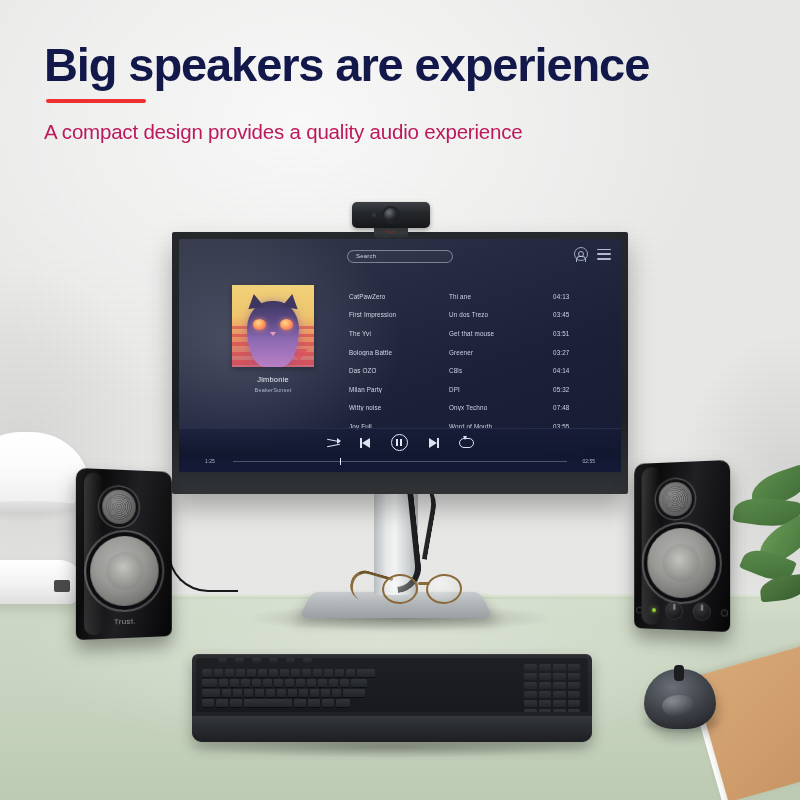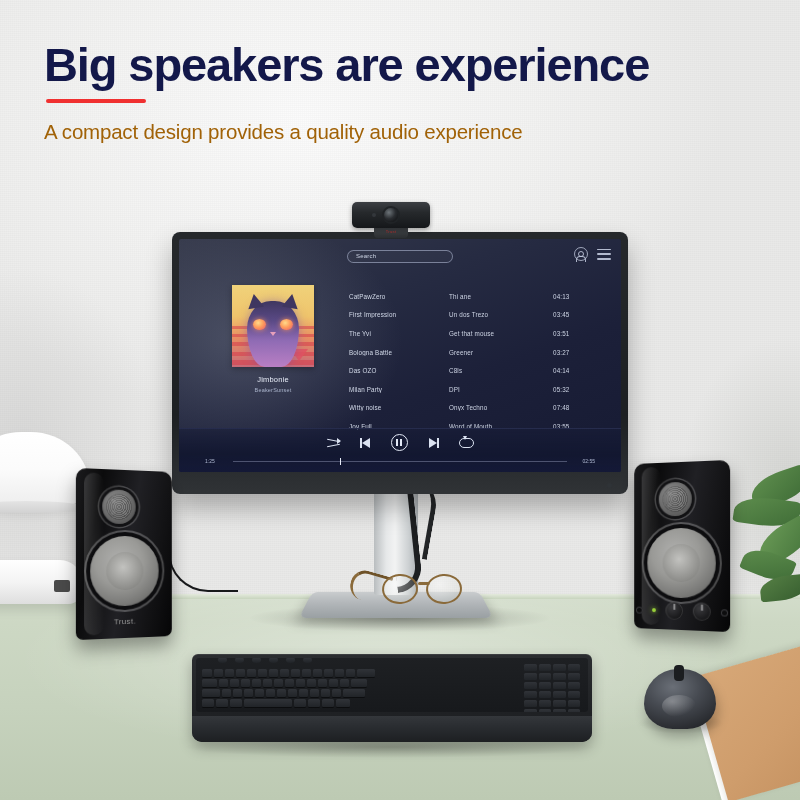--- a/index.html
+++ b/index.html
@@ -171,21 +171,21 @@
   }
   .mon-cable2{
     position:absolute; left:404px; top:478px; width:30px; height:80px;
     border-right:5px solid #232527;
     border-radius:0 40px 0 0;
     transform:rotate(10deg);
   }
   .monitor{
     position:absolute; left:172px; top:232px; width:456px; height:262px;
     background:linear-gradient(180deg,#26292c 0%,#1d2023 70%,#303336 100%);
-    border-radius:8px;
+    border-radius:2px;
     box-shadow:0 14px 26px rgba(0,0,0,.28);
     padding:7px 7px 22px 7px;
   }
   .monitor:after{
     content:""; position:absolute; right:16px; bottom:6px; width:5px; height:5px;
     background:#2f3337; border-radius:50%;
   }
   .screen{
     position:relative; width:442px; height:233px; overflow:hidden;
     border-radius:2px;
@@ -428,21 +428,21 @@
     position:absolute; left:44px; top:40px; width:700px;
     font-size:47px; font-weight:bold; color:#13184a; letter-spacing:-1.1px;
     line-height:1.05; white-space:nowrap;
   }
   .rule{
     position:absolute; left:46px; top:99px; width:100px; height:4px;
     background:#f03030; border-radius:2px;
   }
   .subhead{
     position:absolute; left:44px; top:118px; width:640px;
-    font-size:20.5px; color:#a16207; line-height:1.33; letter-spacing:-.2px;
+    font-size:20.5px; color:#be185d; line-height:1.33; letter-spacing:-.2px;
   }
 </style>
 </head>
 <body>
 
 <div id="scene">
 
   <div class="wall"></div>
   <div class="wall-shadow-left"></div>
   <div class="wall-shadow-right"></div>

